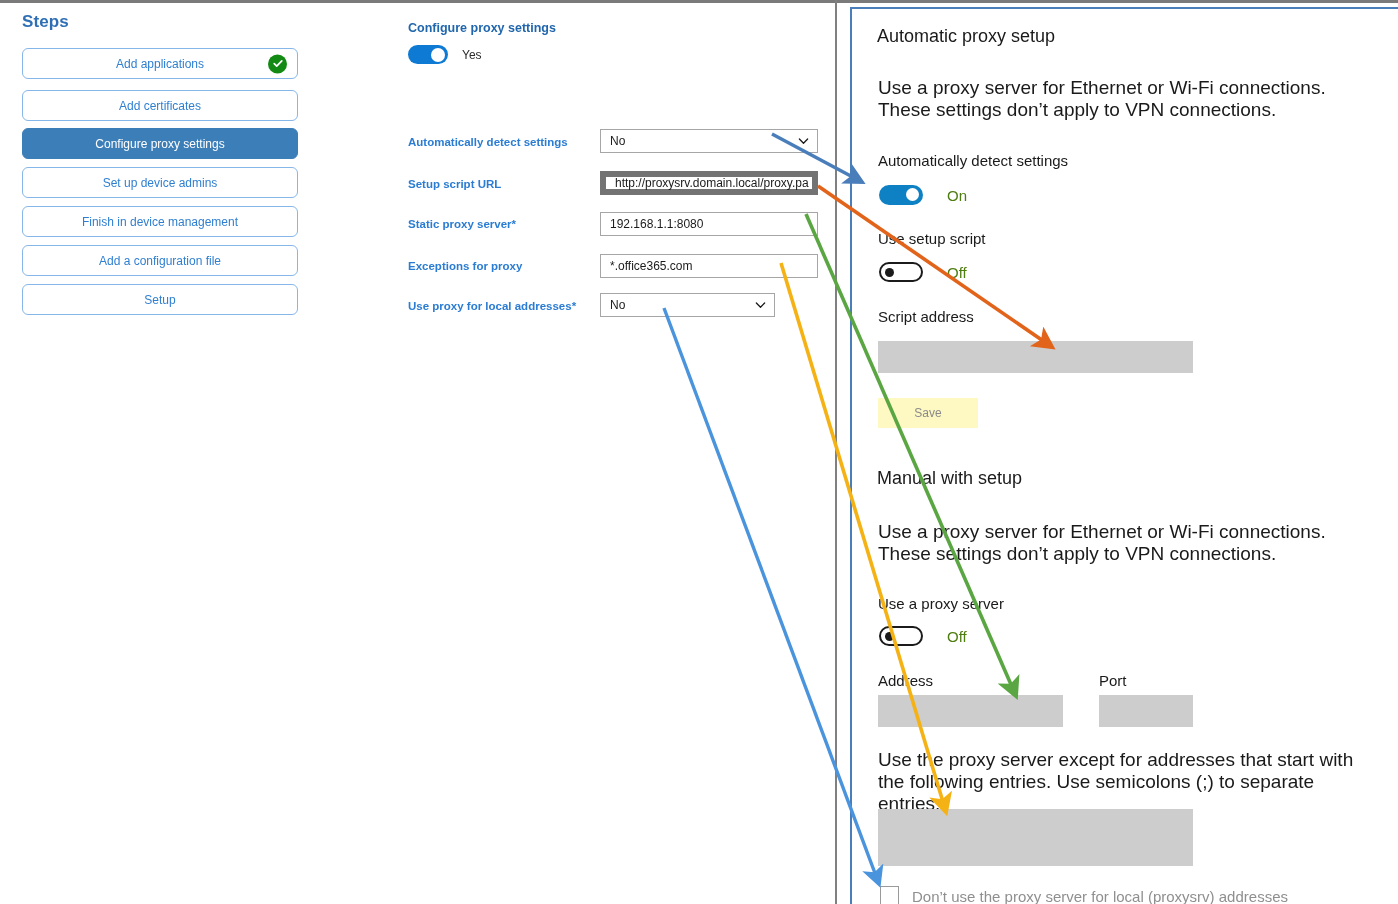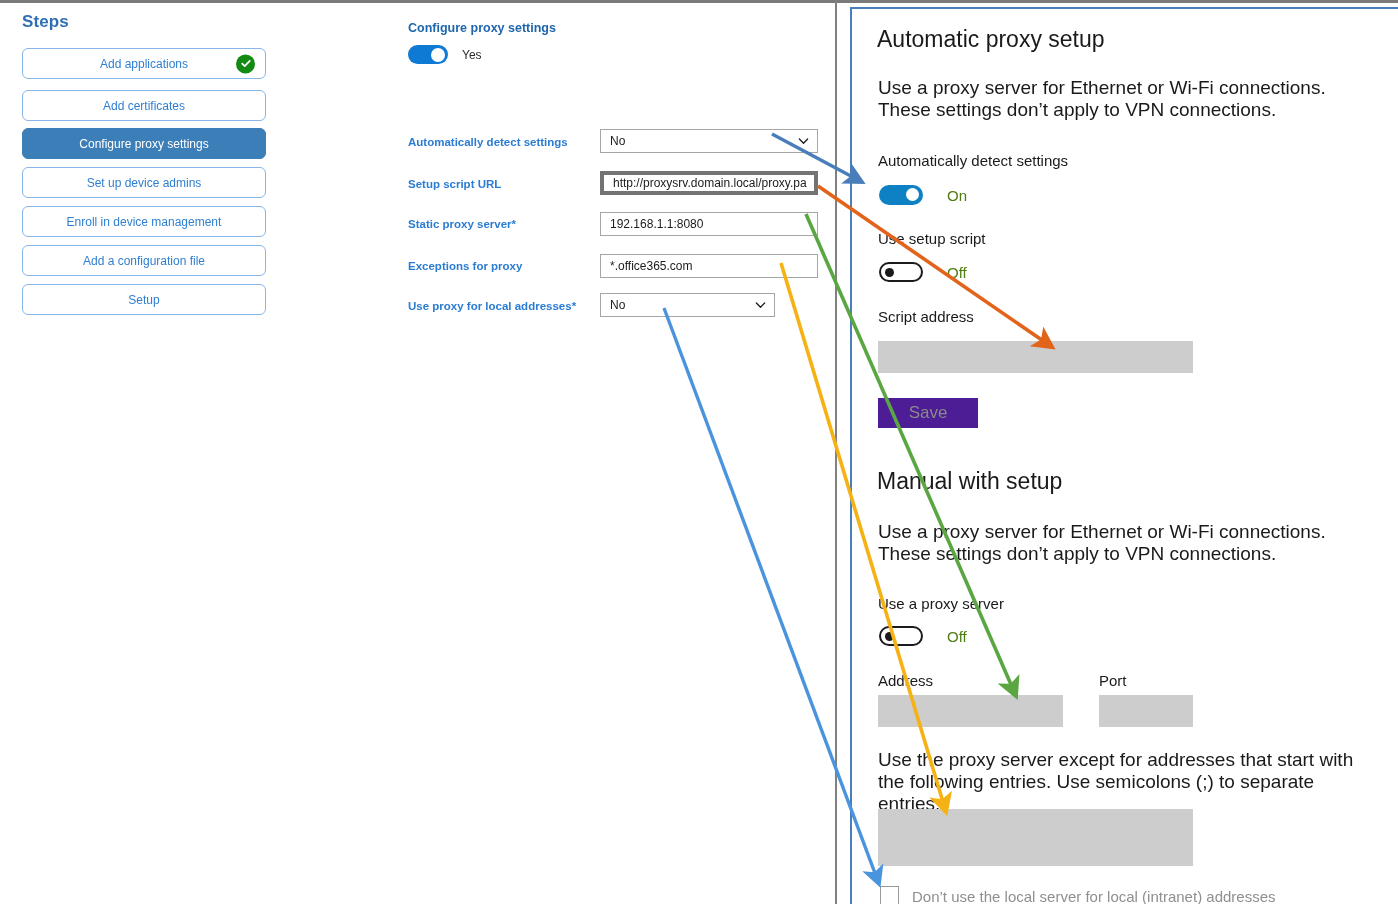--- a/index.html
+++ b/index.html
@@ -20,21 +20,21 @@
   
   .sidebar{
     position:absolute;left:0;top:3px;width:330px;height:901px;
   }
   .steps-title{
     position:absolute;left:22px;top:9px;
     font-size:17px;font-weight:bold;color:#2f6fb5;
     letter-spacing:.1px;
   }
   .step-btn{
-    position:absolute;left:22px;width:244px;height:31px;
+    position:absolute;left:22px;width:276px;height:31px;
     border:1px solid #86b7e8;border-radius:6px;background:#ffffff;
     display:flex;align-items:center;justify-content:center;
     font-size:12px;color:#2f7fd1;box-sizing:border-box;
   }
   .step-btn.active{
     background:#3c7eb8;border-color:#3c7eb8;color:#ffffff;
   }
   .check-badge{
     position:absolute;right:10px;top:50%;transform:translateY(-50%);
     width:19px;height:19px;border-radius:50%;background:#138a13;
@@ -66,53 +66,53 @@
     font-size:11.5px;font-weight:bold;color:#2b7cd3;white-space:nowrap;
   }
   .fld-label .req{color:#2b7cd3;font-weight:bold;}
   .ctl{
     position:absolute;left:205px;width:175px;height:24px;
     border:1px solid #a6a6a6;background:#fff;box-sizing:border-box;
     font-size:12px;color:#1b1b1b;
     display:flex;align-items:center;padding-left:9px;
   }
   .ctl.wide{width:218px;}
-  .ctl.focus{border:4px solid #737373;}
+  .ctl.focus{border:6px solid #737373;}
   .ctl .chev{
     position:absolute;right:8px;top:50%;transform:translateY(-50%);
     width:11px;height:11px;
   }
 
   
   .winpanel{
     position:absolute;left:850px;top:7px;width:548px;height:897px;
     border:2px solid #4a7ebb;border-right:none;border-bottom:none;
     background:#ffffff;box-sizing:border-box;
   }
   .wp-h1{
-    position:absolute;font-size:23px;color:#1a1a1a;font-weight:normal;text-align:right;
+    position:absolute;font-size:18px;color:#1a1a1a;font-weight:normal;text-align:right;
   }
   .wp-p{
     position:absolute;font-size:19px;color:#1a1a1a;line-height:22px;width:490px;
   }
   .wp-lbl{
     position:absolute;font-size:15px;color:#1a1a1a;
   }
   .wsw{
     position:absolute;width:44px;height:20px;border-radius:10px;box-sizing:border-box;
   }
   .wsw.on{background:#0e81c4;}
   .wsw.on .k{position:absolute;top:3px;right:4px;width:13px;height:13px;border-radius:50%;background:#fff;}
   .wsw.off{background:#fff;border:2px solid #1b1b1b;}
   .wsw.off .k{position:absolute;top:4px;left:4px;width:9px;height:9px;border-radius:50%;background:#1b1b1b;}
   .wsw-txt{position:absolute;font-size:15px;color:#4d7c0f;}
   .graybox{position:absolute;background:#cdcdcd;}
   .savebtn{
-    position:absolute;background:#4c1d95;display:flex;align-items:center;justify-content:center;
-    font-size:17px;color:#8a8a8a;
+    position:absolute;background:#fef9c3;display:flex;align-items:center;justify-content:center;
+    font-size:12px;color:#8a8a8a;
   }
   .wcheck{
     position:absolute;width:19px;height:19px;border:1.6px solid #9a9a9a;background:#fff;box-sizing:border-box;
   }
   .wcheck-lbl{position:absolute;font-size:15px;color:#8f8f8f;}
 
   
   .arrows{position:absolute;left:0;top:0;width:1398px;height:904px;pointer-events:none;}
 </style>
 </head>
@@ -139,21 +139,21 @@
 
   <div class="step-btn active" style="top:125px;">
     <span>Configure proxy settings</span>
   </div>
 
   <div class="step-btn" style="top:164px;">
     <span>Set up device admins</span>
   </div>
 
   <div class="step-btn" style="top:203px;">
-    <span>Enroll in device management</span>
+    <span>Finish in device management</span>
   </div>
 
   <div class="step-btn" style="top:242px;">
     <span>Add a configuration file</span>
   </div>
 
   <div class="step-btn" style="top:281px;">
     <span>Setup</span>
   </div>
 </div>
@@ -238,21 +238,21 @@
   <div class="wp-lbl" style="left:26px;top:663px;">Address</div>
   <div class="graybox" style="left:26px;top:686px;width:185px;height:32px;"></div>
 
   <div class="wp-lbl" style="left:247px;top:663px;">Port</div>
   <div class="graybox" style="left:247px;top:686px;width:94px;height:32px;"></div>
 
   <div class="wp-p" style="left:26px;top:740px;">Use the proxy server except for addresses that start with the following entries. Use semicolons (;) to separate entries.</div>
   <div class="graybox" style="left:26px;top:800px;width:315px;height:57px;"></div>
 
   <div class="wcheck" style="left:28px;top:877px;"></div>
-  <span class="wcheck-lbl" style="left:60px;top:879px;white-space:nowrap;">Don’t use the local server for local (intranet) addresses</span>
+  <span class="wcheck-lbl" style="left:60px;top:879px;white-space:nowrap;">Don’t use the proxy server for local (proxysrv) addresses</span>
 </div>
 
 <svg class="arrows" viewBox="0 0 1398 904">
   <defs>
     <marker id="ah-blue" markerWidth="7" markerHeight="7" refX="5.2" refY="3.3" orient="auto">
         <path d="M0,0 L6.4,3.3 L0,6.6 L1.5,3.3 z" fill="#4a7ebb"></path>
       </marker>
     <marker id="ah-orange" markerWidth="7" markerHeight="7" refX="5.2" refY="3.3" orient="auto">
         <path d="M0,0 L6.4,3.3 L0,6.6 L1.5,3.3 z" fill="#e2641b"></path>
       </marker>

